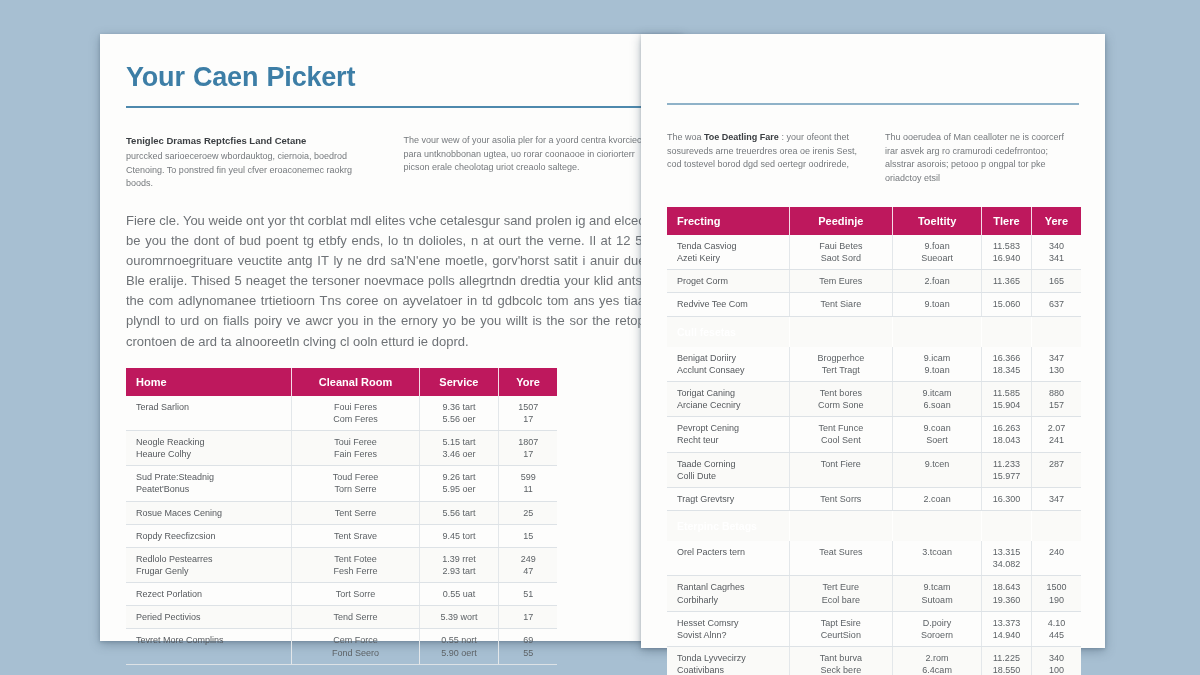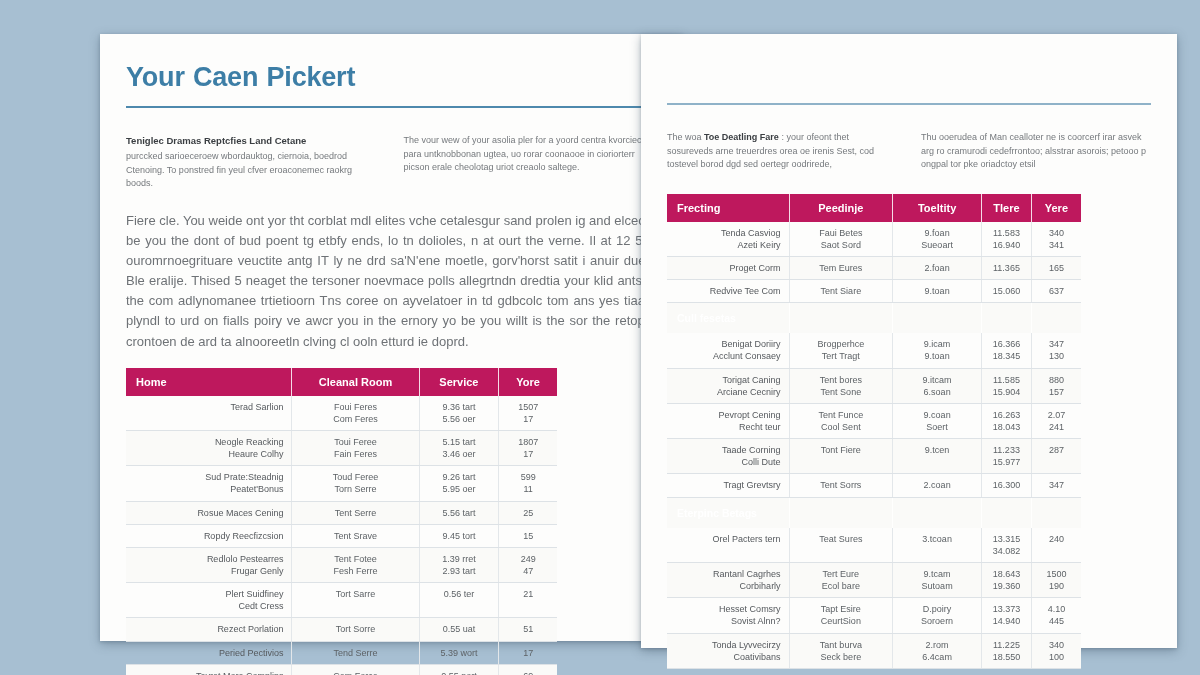--- a/index.html
+++ b/index.html
@@ -6,21 +6,21 @@
   body{
     width:1200px;height:675px;position:relative;overflow:hidden;
     background:#a7bfd2;
     font-family:"Liberation Sans", sans-serif;
   }
   .page{
     position:absolute;background:#fdfdfc;
     box-shadow:0 3px 10px rgba(55,75,95,.38), 0 1px 3px rgba(55,75,95,.25);
   }
   #left-page{left:100px;top:34px;width:583px;height:607px;}
-  #right-page{left:641px;top:34px;width:536px;height:614px;}
+  #right-page{left:641px;top:34px;width:464px;height:614px;}
 
   .doc-title{
     margin:28px 26px 0;font-size:27px;font-weight:bold;color:#3d7ea6;
     letter-spacing:-0.2px;word-spacing:1px;
   }
   .rule{height:2px;background:#4e89ad;margin:13px 26px 0;}
   .rule-light{height:2px;background:#8fb2c8;margin:69px 26px 0;}
 
   .intro-row{display:flex;gap:24px;margin:26px 26px 0;}
   .intro-col{flex:1;font-size:9px;line-height:1.5;color:#75797d;}
@@ -37,21 +37,21 @@
   th{
     background:#be185d;color:#ffffff;font-size:11px;font-weight:bold;
     padding:8px 10px;text-align:center;border-left:1px solid rgba(255,255,255,.85);
   }
   th:first-child{text-align:left;border-left:none;}
   td{
     font-size:9px;color:#5d6266;padding:5px 8px;vertical-align:top;
     border-bottom:1px solid #dde2e6;border-left:1px solid #e3e7ea;
     text-align:center;line-height:1.35;
   }
-  td:first-child{text-align:right;border-left:none;color:#55595d;padding-left:10px;}
+  td:first-child{text-align:left;border-left:none;color:#55595d;padding-left:10px;}
   tbody tr:nth-child(even) td{background:#fafaf8;}
   tr.band td{
     background:#a8cadf;color:#ffffff;font-size:10.5px;font-weight:bold;
     text-align:left;padding:8px 10px;border-left:1px solid rgba(255,255,255,.85);
     border-bottom:none;
   }
   tr.band td:first-child{border-left:none;}
 
   .footer{
     margin-top:13px;text-align:center;font-size:7.5px;color:#9aa0a4;
@@ -196,35 +196,20 @@
             <div>1.39 rret</div>
             <div>2.93 tart</div>
           </td>
           <td>
             <div>249</div>
             <div>47</div>
           </td>
         </tr>
         <tr>
           <td>
-            <div>Plert Suidfiney</div>
-            <div>Cedt Cress</div>
-          </td>
-          <td>
-            <div>Tort Sarre</div>
-          </td>
-          <td>
-            <div>0.56 ter</div>
-          </td>
-          <td>
-            <div>21</div>
-          </td>
-        </tr>
-        <tr>
-          <td>
             <div>Rezect Porlation</div>
           </td>
           <td>
             <div>Tort Sorre</div>
           </td>
           <td>
             <div>0.55 uat</div>
           </td>
           <td>
             <div>51</div>
@@ -381,21 +366,21 @@
             <div>130</div>
           </td>
         </tr>
         <tr>
           <td>
             <div>Torigat Caning</div>
             <div>Arciane Cecniry</div>
           </td>
           <td>
             <div>Tent bores</div>
-            <div>Tent Sone</div>
+            <div>Corm Sone</div>
           </td>
           <td>
             <div>9.itcam</div>
             <div>6.soan</div>
           </td>
           <td>
             <div>11.585</div>
             <div>15.904</div>
           </td>
           <td>

